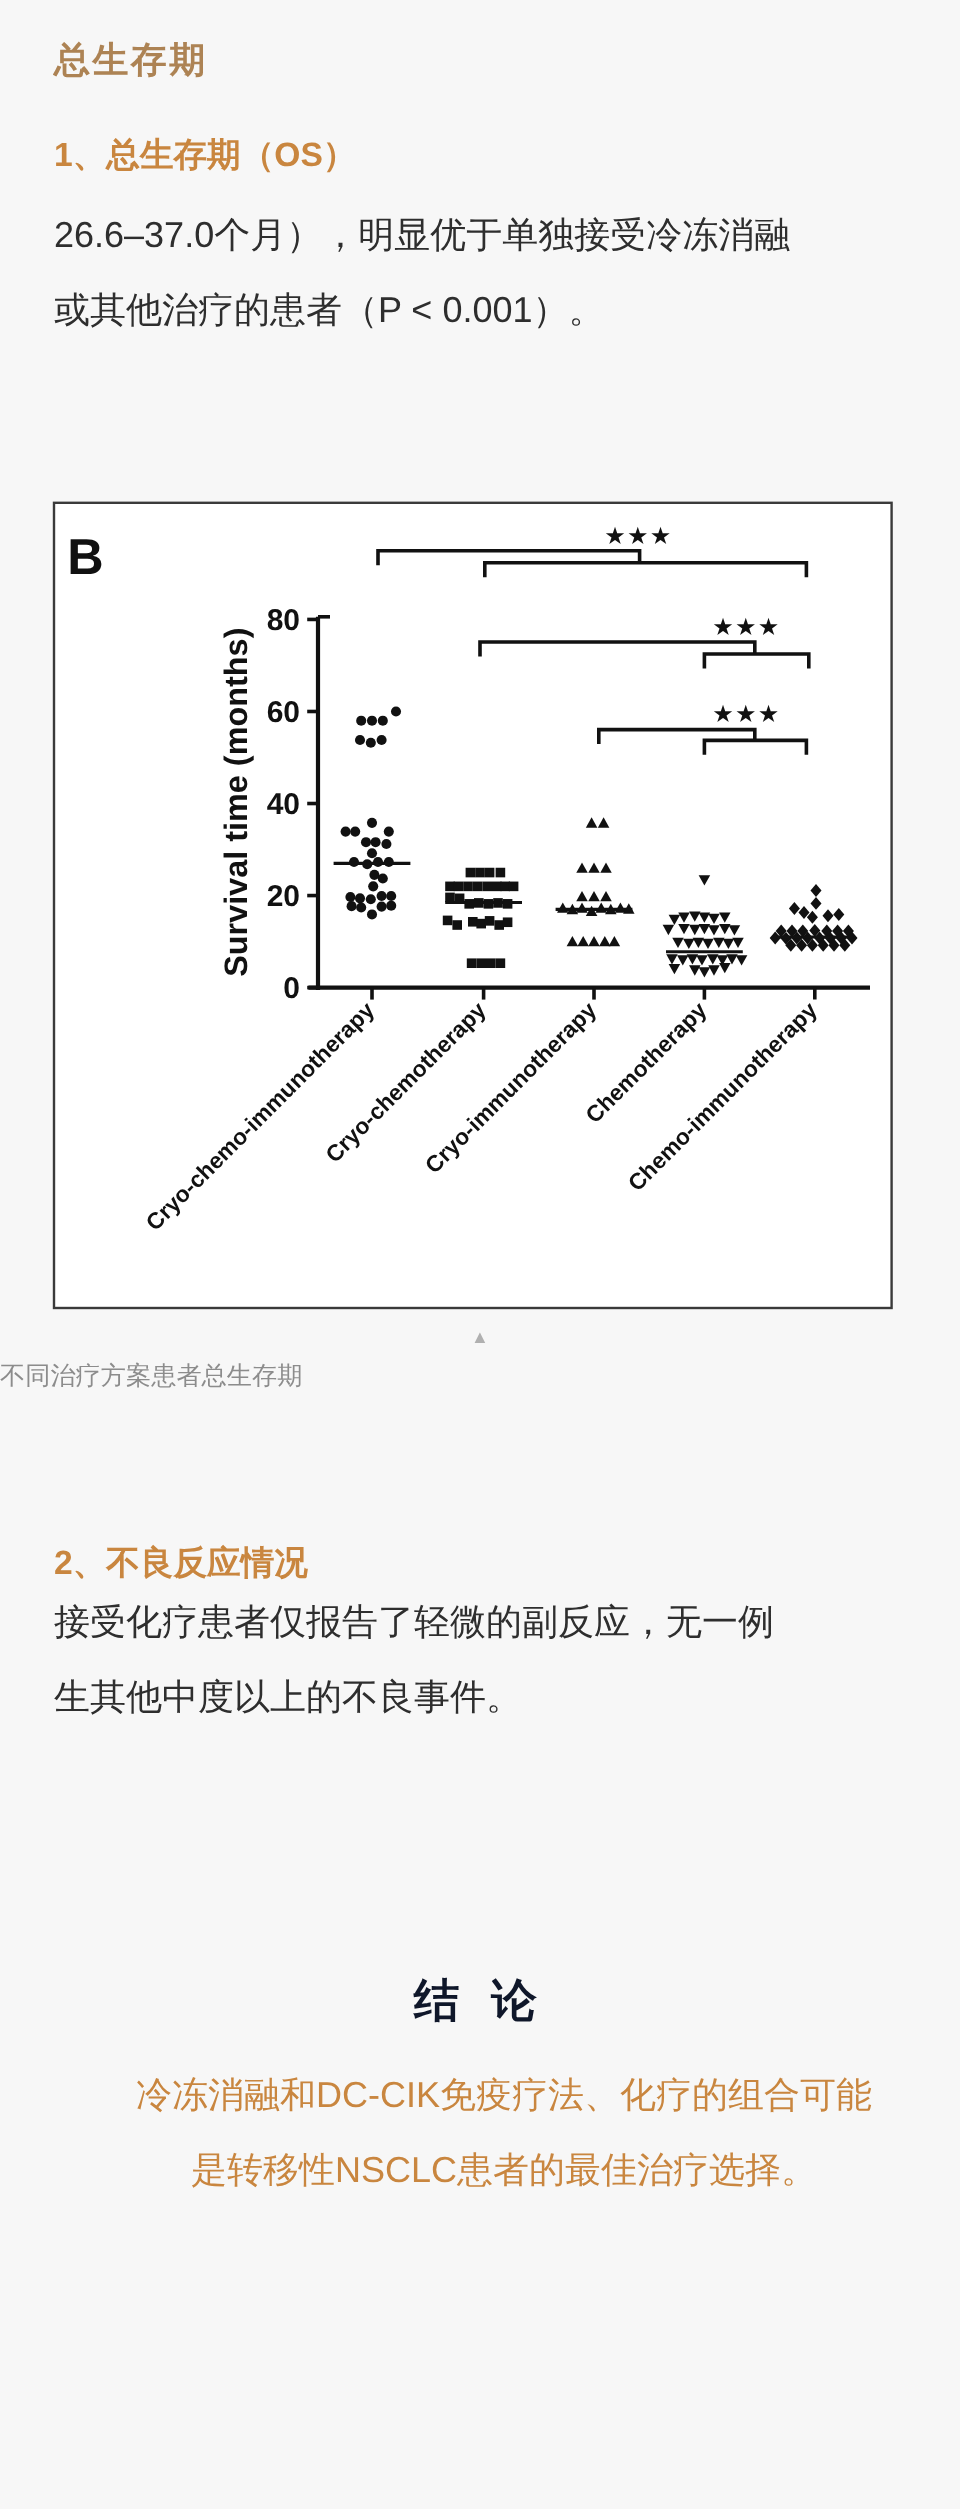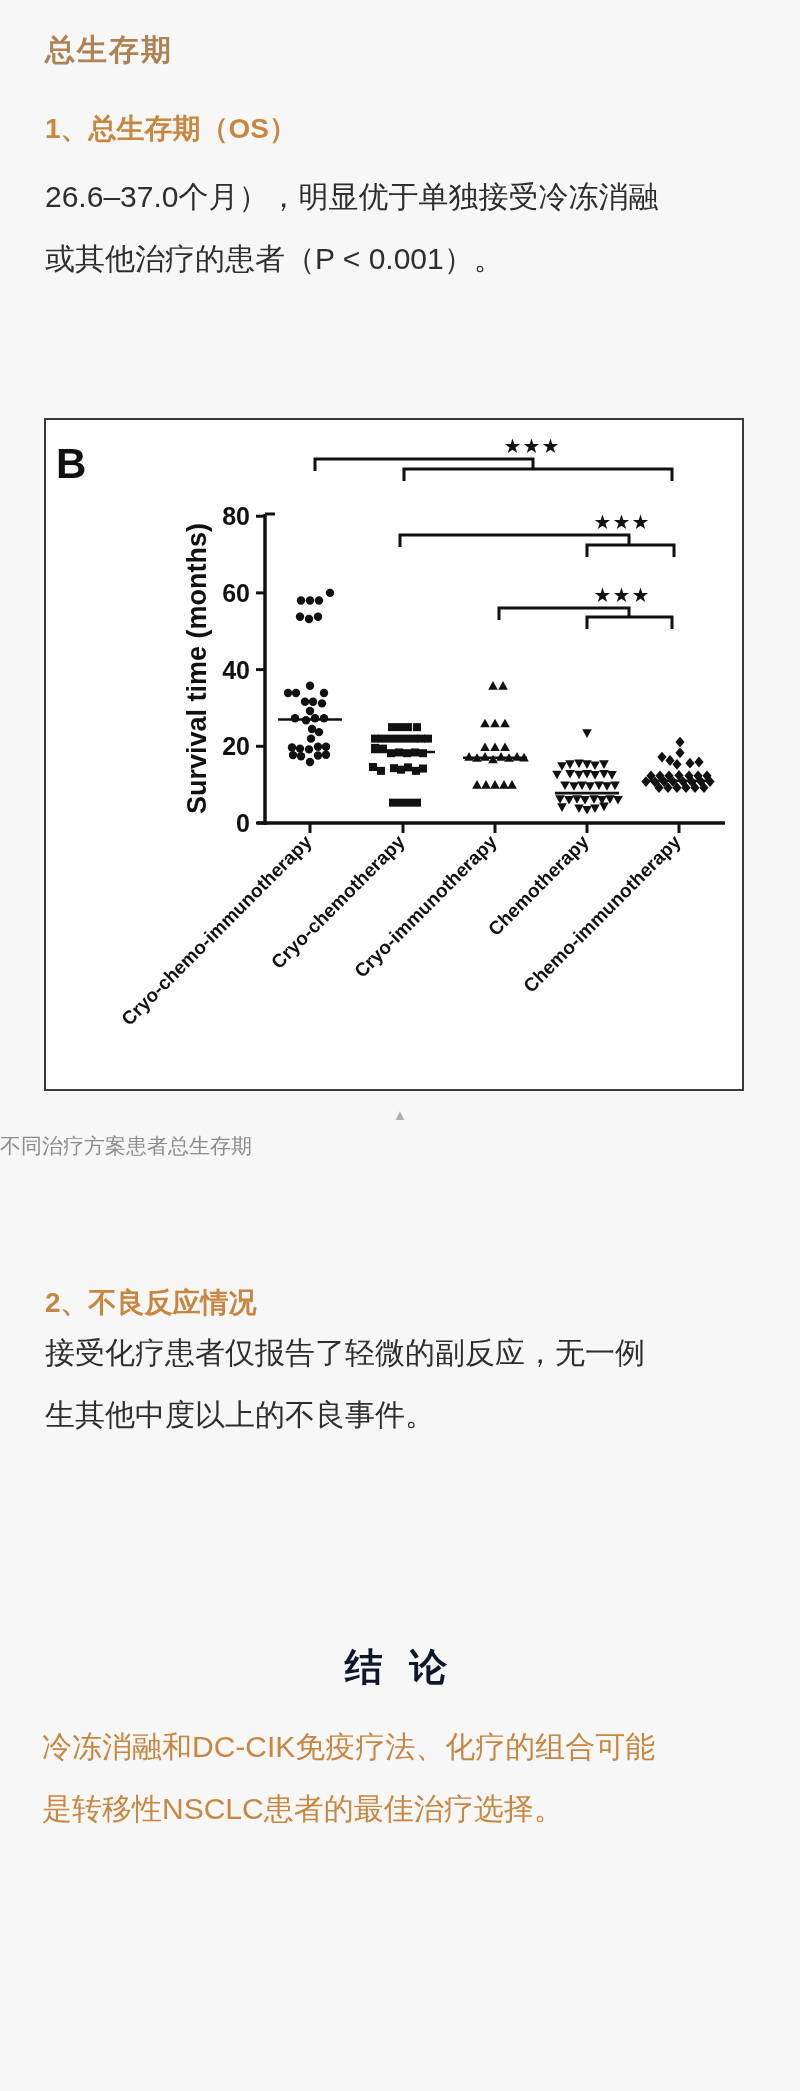--- a/index.html
+++ b/index.html
@@ -37,22 +37,22 @@
   }
   .fig-caption {
     left:0; top:1132px; width:800px; text-align:left;
     color:#8c8c8c; font-size:21px;
   }
   .h-conclusion {
     left:0; top:1642px; width:800px; text-align:center;
     font-size:38px; font-weight:bold; color:#0f172a; letter-spacing:8px;
   }
   .conclusion-par {
-    left:42px; top:1716px; width:716px;
-    font-size:30px; line-height:62px; color:#c9863f;
+    left:62px; top:1716px; width:716px;
+    font-size:30px; line-height:62px; color:#c9863f;text-align:center;
   }
 </style>
 </head>
 <body>
 
 <div class="abs h-main">总生存期</div>
 
 <div class="abs h-num s1">1、总生存期（OS）</div>
 
 <div class="abs body-par p1">

